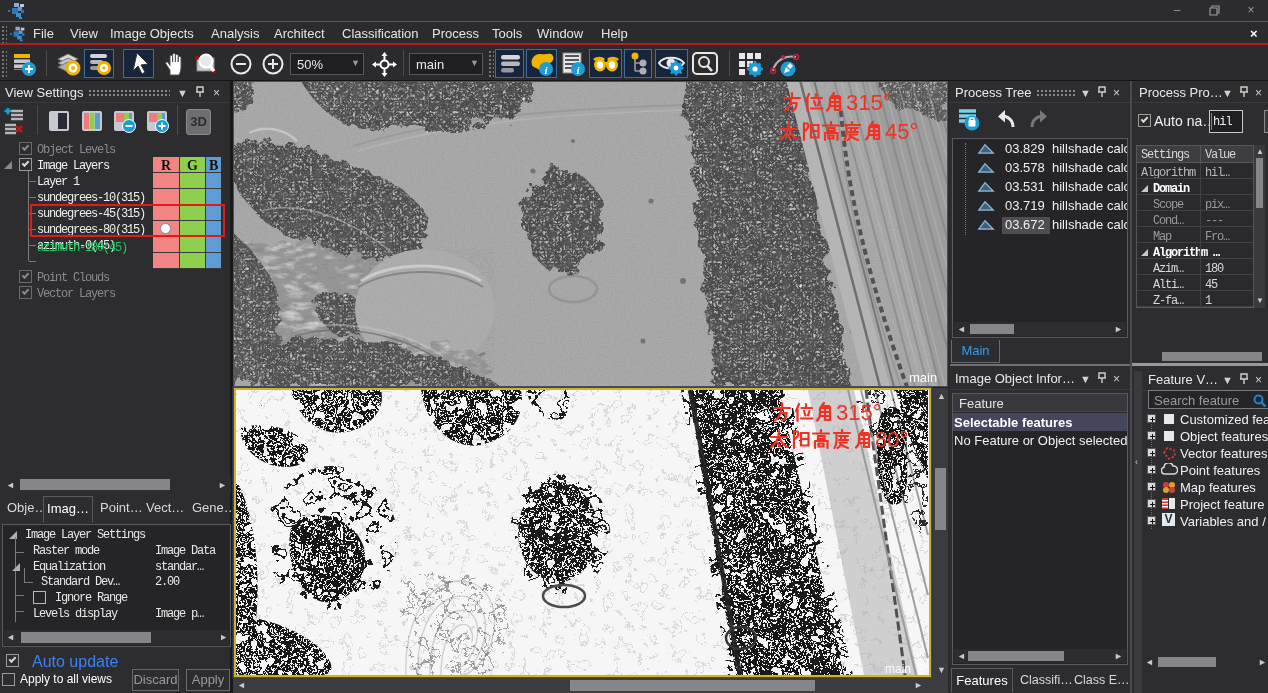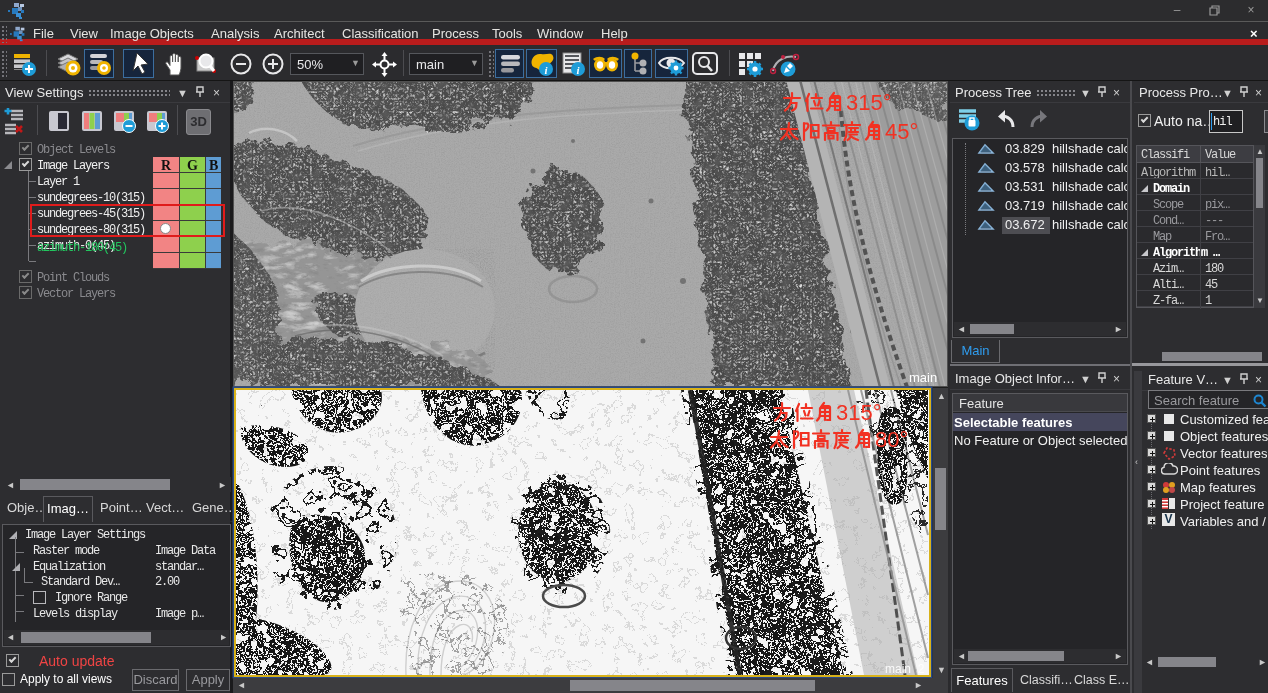--- a/index.html
+++ b/index.html
@@ -3,21 +3,21 @@
 <style>
 *{margin:0;padding:0;box-sizing:border-box}
 html,body{width:1268px;height:693px;overflow:hidden;background:#2a2a2d;font-family:"Liberation Sans",sans-serif;}
 .abs{position:absolute}
 span.abs,.tab{white-space:nowrap}
 #app{position:relative;width:1268px;height:693px;background:#2a2a2d;color:#e8e8e8}
 
 #titlebar{left:0;top:0;width:1268px;height:22px;background:#2c2c2e;border-bottom:1px solid #5a5a5a}
 #titlebar .ttext{position:absolute;left:33px;top:3px;font-size:13px;color:#dcdcdc}
 .winbtn{position:absolute;top:0;width:34px;height:21px;color:#9a9a9a;font-size:12px;text-align:center;line-height:20px}
-#menubar{left:0;top:23px;width:1268px;height:22px;background:#2b2b2e;border-bottom:6px solid #b91c1c}
+#menubar{left:0;top:23px;width:1268px;height:22px;background:#2b2b2e;border-bottom:2px solid #b91c1c}
 .menu{position:absolute;top:3px;font-size:13px;color:#e6e4e1}
 #toolbar{left:0;top:46px;width:1268px;height:35px;background:#2b2b2e;border-bottom:1px solid #151515}
 .tsep{position:absolute;top:4px;width:1px;height:26px;background:#4c4c50}
 .tbox{position:absolute;border:1px solid #3c6e9f;background:#16253c}
 .grip{position:absolute;width:6px;background-image:radial-gradient(circle,#74747a 1px,transparent 1.2px);background-size:4px 4px}
 
 .panel{position:absolute;background:#2d2d30}
 .ptitle{position:absolute;left:0;top:0;right:0;height:22px;background:#2d2d30;border-bottom:1px solid #3a3a3e}
 .ptitle .txt{position:absolute;left:5px;top:4px;font-size:13px;color:#e8e8e8}
 .pbtn{position:absolute;top:5px;font-size:11px;color:#d0d0d0}
@@ -390,21 +390,21 @@
       <div class="scrollh" style="left:1px;bottom:1px;width:225px;height:15px">
         <span class="sarrow" style="left:4px;top:2px">◄</span>
         <div class="thumb" style="left:17px;width:130px"></div>
         <span class="sarrow" style="right:4px;top:2px">►</span>
       </div>
     </div>
 
     <div class="chk" style="left:6px;top:573px">
         <i></i>
       </div>
-    <span class="abs" style="left:39px;top:572px;font-size:14px;color:#ef4444">Auto update</span>
+    <span class="abs" style="left:32px;top:572px;font-size:16px;color:#3b82f6">Auto update</span>
     <div class="chk" style="left:2px;top:592px"></div>
     <span class="abs" style="left:20px;top:591px;font-size:12px;color:#ffffff">Apply to all views</span>
     <div class="abs" style="left:132px;top:588px;width:47px;height:22px;border:1px solid #6a6a6e;color:#9a9a9e;font-size:13px;text-align:center;line-height:20px">Discard</div>
     <div class="abs" style="left:186px;top:588px;width:44px;height:22px;border:1px solid #6a6a6e;color:#9a9a9e;font-size:13px;text-align:center;line-height:20px">Apply</div>
   </div>
 
   <div class="abs" id="center" style="left:233px;top:81px;width:715px;height:612px;background:#1e1e1e">
     <svg class="abs" style="left:0;top:0" width="715" height="306" viewBox="0 0 715 306">
       <defs>
         <filter id="grain" x="0%" y="0%" width="100%" height="100%">
@@ -761,21 +761,21 @@
       </div>
     <span class="abs" style="left:22px;top:32px;font-size:14px;color:#f0f0f0">Auto na…</span>
     <div class="abs" style="left:77px;top:29px;width:34px;height:23px;background:#1f1f22;border:1px solid #c8c8c8">
         <span class="abs mono" style="left:3px;top:4px;font-size:12px;color:#f0f0f0;letter-spacing:-1px">hil</span>
         <div class="abs" style="left:1px;top:2px;width:1px;height:17px;background:#2f9df0"></div>
       </div>
     <div class="abs" style="left:132px;top:29px;width:6px;height:23px;border:1px solid #8a8a8e;background:#3a3a3e"></div>
 
     <div class="abs mono" style="left:4px;top:64px;width:118px;height:163px;background:#2a2a2d;border:1px solid #55555a;font-size:12px;letter-spacing:-1.2px;color:#d8d8d8">
       <div class="abs" style="left:0;top:0;width:116px;height:17px;background:#3d3d42;border-bottom:1px solid #55555a">
-        <span class="abs" style="left:4px;top:2px">Classifi</span>
+        <span class="abs" style="left:4px;top:2px">Settings</span>
           <span class="abs" style="left:68px;top:2px">Value</span>
         <div class="abs" style="left:63px;top:0;width:1px;height:17px;background:#55555a"></div>
       </div>
       <span class="abs" style="left:4px;top:20px;color:#b8b8b8">Algorithm</span>
         <span class="abs" style="left:68px;top:20px;color:#b8b8b8">hil…</span>
       <svg class="abs" style="left:4px;top:39px" width="8" height="8">
           <path d="M7 0v7H0z" fill="#c8c8cc"></path>
         </svg>
       <span class="abs" style="left:16px;top:36px;font-weight:bold;color:#fff">Domain</span>
       <span class="abs" style="left:16px;top:52px;color:#9a9a9e">Scope</span>

